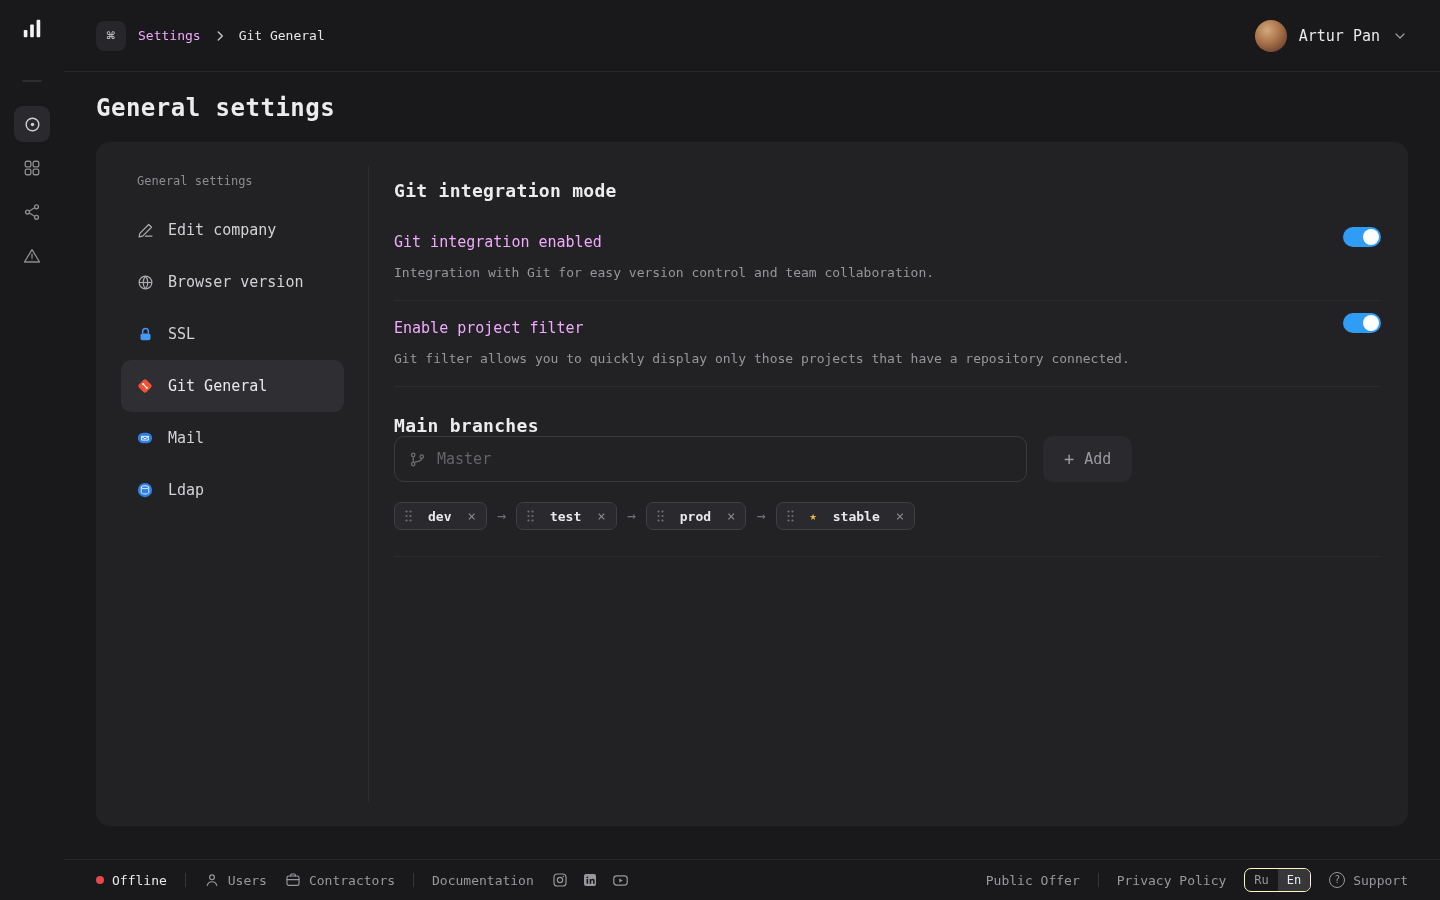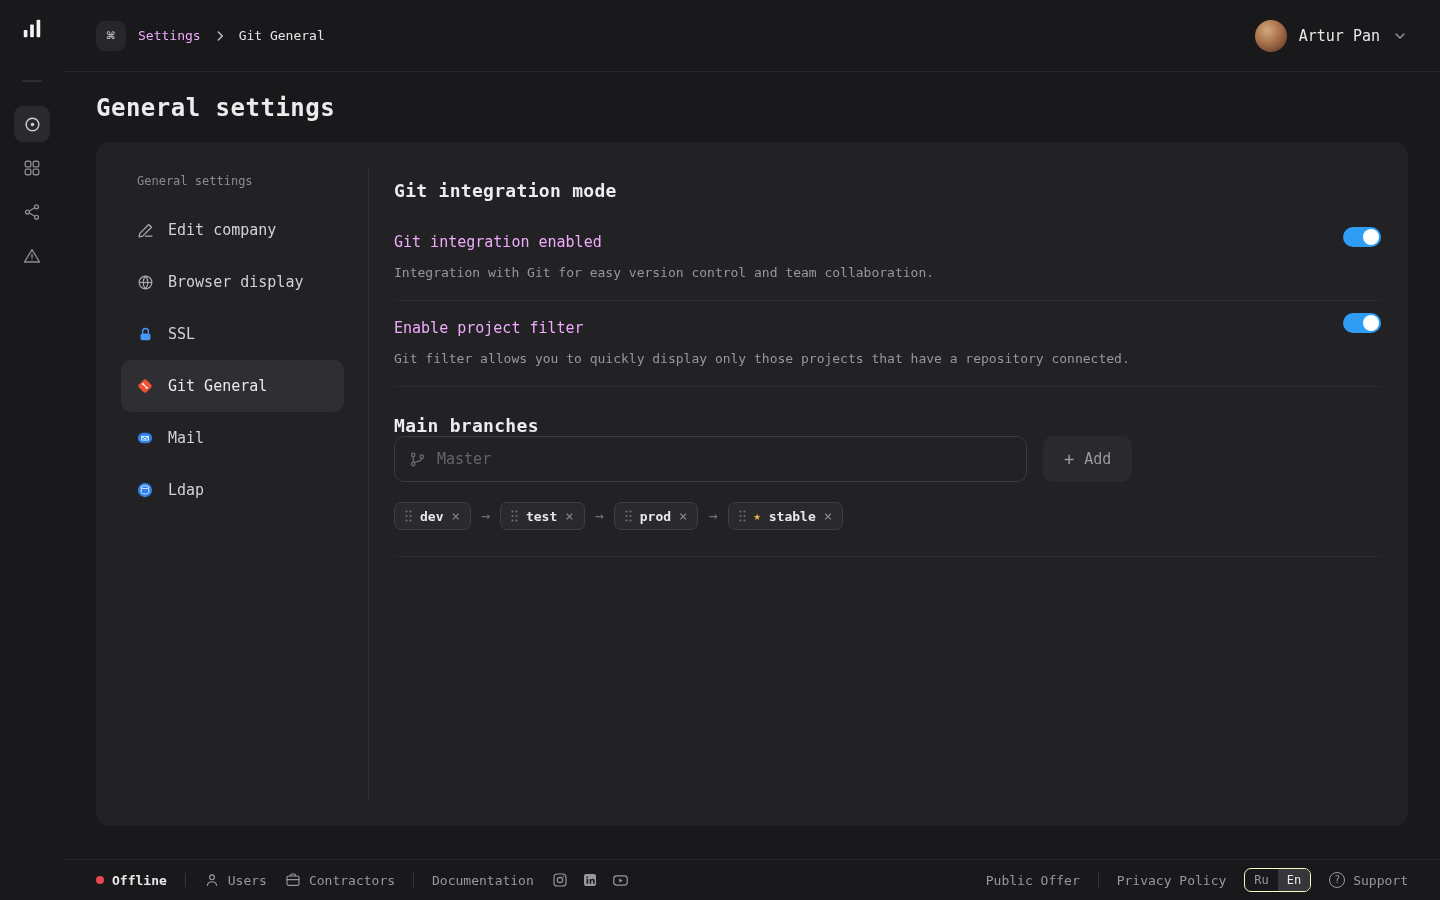--- a/index.html
+++ b/index.html
@@ -66,34 +66,34 @@
     display:flex;align-items:center;gap:11px;padding:0 14px;background:transparent}
   .branch-input .in-ico{color:#6d6d73;display:flex}
   .branch-input input{flex:1;background:transparent;border:0;outline:0;color:#e6e6e9;
     font:inherit;font-size:15px}
   .branch-input input::placeholder{color:#64646a}
   .add-btn{height:46px;padding:0 21px;border:0;border-radius:10px;background:#2a2a2e;color:#9a9aa0;
     display:flex;align-items:center;gap:10px;font:inherit;font-size:15px;cursor:pointer}
   .add-btn .plus{font-size:17px;line-height:1}
 
   .chips{display:flex;align-items:center;margin-top:20px;padding-bottom:26px;border-bottom:1px solid #2c2c30}
-  .chip{height:28px;display:flex;align-items:center;gap:8px;padding:0 10px;background:#2a2a2e;
+  .chip{height:28px;display:flex;align-items:center;gap:16px;padding:0 10px;background:#2a2a2e;
     border:1px solid #3e3e43;border-radius:7px;font-size:13px;font-weight:700;color:#e9e9ec;cursor:grab}
   .chip .handle{color:#6d6d73;display:flex;cursor:grab}
   .chip .star{color:#e7b544;font-size:12px}
   .chip .chip-x{color:#8b8b90;font-weight:400;font-size:14px;cursor:pointer;line-height:1}
   .flow-arrow{color:#70707a;font-size:15px;margin:0 10px}
 
   
   footer{flex:0 0 41px;border-top:1px solid #27272a;display:flex;align-items:center;
     justify-content:space-between;padding:0 32px;font-size:13px;color:#98989d}
   .f-left,.f-right{display:flex;align-items:center;gap:18px}
   .f-item{display:flex;align-items:center;gap:8px;cursor:pointer}
   .dot{width:8px;height:8px;border-radius:50%;background:#e5484d}
-  .offline{color:#e9e9ec;font-weight:700;cursor:default}
+  .offline{color:#e9e9ec;font-weight:400;cursor:default}
   .vdiv{width:1px;height:14px;background:#35353a}
   .soc{display:flex;align-items:center;gap:14px}
   .soc .f-item{color:#98989d}
   .lang{display:flex;border:1px solid #fef9c3;border-radius:7px;overflow:hidden;font-size:12px;cursor:pointer}
   .lang span{padding:4px 9px;color:#98989d}
   .lang span.active{background:#36363b;color:#e9e9ec}
   .support{display:flex;align-items:center;gap:8px;cursor:pointer}
   .q-circle{width:16px;height:16px;border:1.3px solid #98989d;border-radius:50%;display:flex;
     align-items:center;justify-content:center;font-size:10px;line-height:1}
 </style>
@@ -193,21 +193,21 @@
           </div>
 
           <div class="nav-item">
             <span class="nav-ico">
               <svg width="17" height="17" viewBox="0 0 24 24" fill="none" stroke="currentColor" stroke-width="1.7">
                 <circle cx="12" cy="12" r="9"></circle>
                   <path d="M3 12h18"></path>
                   <path d="M12 3a14 14 0 010 18M12 3a14 14 0 000 18"></path>
               </svg>
             </span>
-            <span>Browser display</span>
+            <span>Browser version</span>
           </div>
 
           <div class="nav-item">
             <span class="nav-ico">
               <svg width="17" height="17" viewBox="0 0 24 24">
                 <rect x="5" y="10.5" width="14" height="9.5" rx="2.5" fill="#4598f8"></rect>
                 <path d="M8 10.5V7.5a4 4 0 018 0v3" fill="none" stroke="#4598f8" stroke-width="2"></path>
               </svg>
             </span>
             <span>SSL</span>

